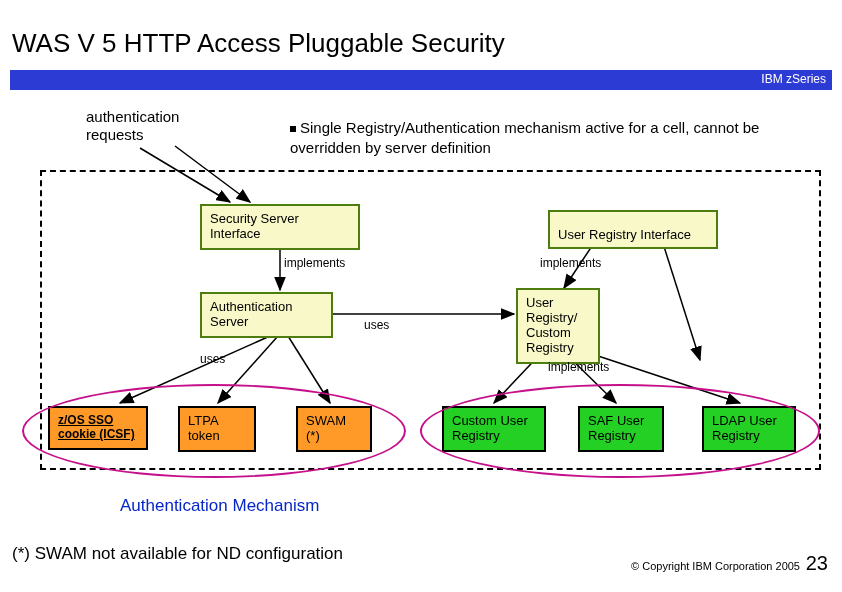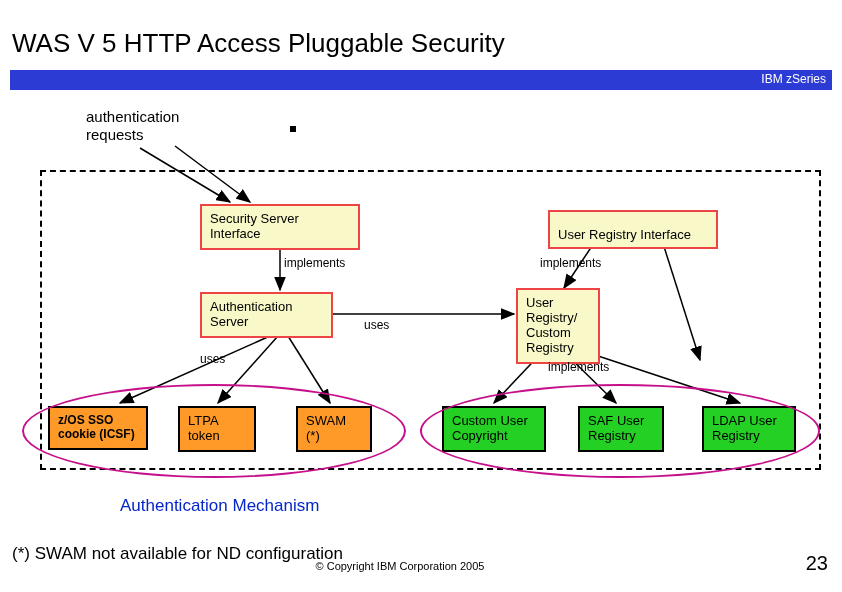--- a/index.html
+++ b/index.html
@@ -5,30 +5,30 @@
   html,body{margin:0;padding:0;font-family:Arial,Helvetica,sans-serif;color:#000;background:#fff}
   .page{position:relative;width:842px;height:592px}
   .title{position:absolute;left:12px;top:28px;font-size:26px;font-weight:normal}
   .band{position:absolute;left:10px;top:70px;width:822px;height:20px;background:#2b3bd4}
   .brand{position:absolute;right:16px;top:72px;color:#fff;font-size:12px;font-weight:normal}
   .auth-label{position:absolute;left:86px;top:108px;font-size:15px;line-height:1.2}
   .bullet-text{position:absolute;left:290px;top:118px;font-size:15px;line-height:1.3;width:520px}
   .bullet-text .sq{display:inline-block;width:6px;height:6px;background:#000;margin-right:4px;vertical-align:middle}
   .dashed{position:absolute;left:40px;top:170px;width:777px;height:296px;border:2px dashed #000}
   .box{position:absolute;font-size:13px;padding:6px 8px;box-sizing:border-box;line-height:1.15}
-  .yellow{background:#f8f8c8;border:2px solid #ef4444}
+  .yellow{background:#f8f8c8;border:2px solid #4d7c0f}
   .orange{background:#ff9a28;border:2px solid #000}
   .green{background:#23d023;border:2px solid #000}
   .small{font-size:12px}
   .lbl{position:absolute;font-size:12px}
   
   .ellipse{position:absolute;border:2px solid #c60f8a;border-radius:50%}
   svg.lines{position:absolute;left:0;top:0;width:842px;height:592px;pointer-events:none}
   .footer-left{position:absolute;left:12px;top:544px;font-size:17px}
-  .copy{position:absolute;left:0;width:800px;top:560px;text-align:center;font-size:11px}
+  .copy{position:absolute;left:0;width:800px;top:560px;text-align:right;font-size:11px}
   .pageno{position:absolute;right:14px;top:552px;font-size:20px}
   .section-label{position:absolute;font-size:17px;color:#0726c8}
 </style>
 </head>
 <body>
 <div class="page">
 
 <svg class="lines">
   <defs>
     <marker id="arr" markerWidth="10" markerHeight="8" refX="9" refY="4" orient="auto">
@@ -59,42 +59,42 @@
 <div class="title">WAS V 5 HTTP Access Pluggable Security</div>
 <div class="band"></div>
 <div class="brand">IBM zSeries</div>
 
 <div class="auth-label">
   <span>authentication</span><br>
   <span>requests</span>
 </div>
 
 <div class="bullet-text">
-  <span class="sq"></span>
+  <span class="sq"></span><span>Single Registry/Authentication mechanism active for a cell, cannot be overridden by server definition</span>
 </div>
 
 <div class="dashed"></div>
 
 <div class="box yellow" style="left:200px;top:204px;width:160px">Security Server Interface</div>
 <div class="box yellow" style="left:548px;top:210px;width:170px;padding-top:16px;padding-bottom:4px">User Registry Interface</div>
 
 <span class="lbl" style="left:284px;top:256px">implements</span>
 <span class="lbl" style="left:540px;top:256px">implements</span>
 
 <div class="box yellow" style="left:200px;top:292px;width:133px">Authentication Server</div>
 <span class="lbl" style="left:364px;top:318px">uses</span>
 <div class="box yellow" style="left:516px;top:288px;width:84px">User Registry/ Custom Registry</div>
 
 <span class="lbl" style="left:200px;top:352px">uses</span>
 <span class="lbl" style="left:548px;top:360px">implements</span>
 
-<div class="box orange small" style="left:48px;top:406px;width:100px;font-weight:bold;">z/OS SSO cookie (ICSF)</div>
+<div class="box orange small" style="left:48px;top:406px;width:100px;font-weight:bold;text-decoration:underline">z/OS SSO cookie (ICSF)</div>
 <div class="box orange" style="left:178px;top:406px;width:78px">LTPA token</div>
 <div class="box orange" style="left:296px;top:406px;width:76px">SWAM (*)</div>
-<div class="box green" style="left:442px;top:406px;width:104px">Custom User Copyright</div>
+<div class="box green" style="left:442px;top:406px;width:104px">Custom User Registry</div>
 <div class="box green" style="left:578px;top:406px;width:86px">SAF User Registry</div>
 <div class="box green" style="left:702px;top:406px;width:94px">LDAP User Registry</div>
 
 <div class="ellipse" style="left:22px;top:384px;width:380px;height:90px"></div>
 <div class="ellipse" style="left:420px;top:384px;width:396px;height:90px"></div>
 
 <div class="section-label" style="left:120px;top:496px">Authentication Mechanism</div>
 
 <div class="footer-left">(*) SWAM not available for ND configuration</div>
 <div class="copy">© Copyright IBM Corporation 2005</div>

